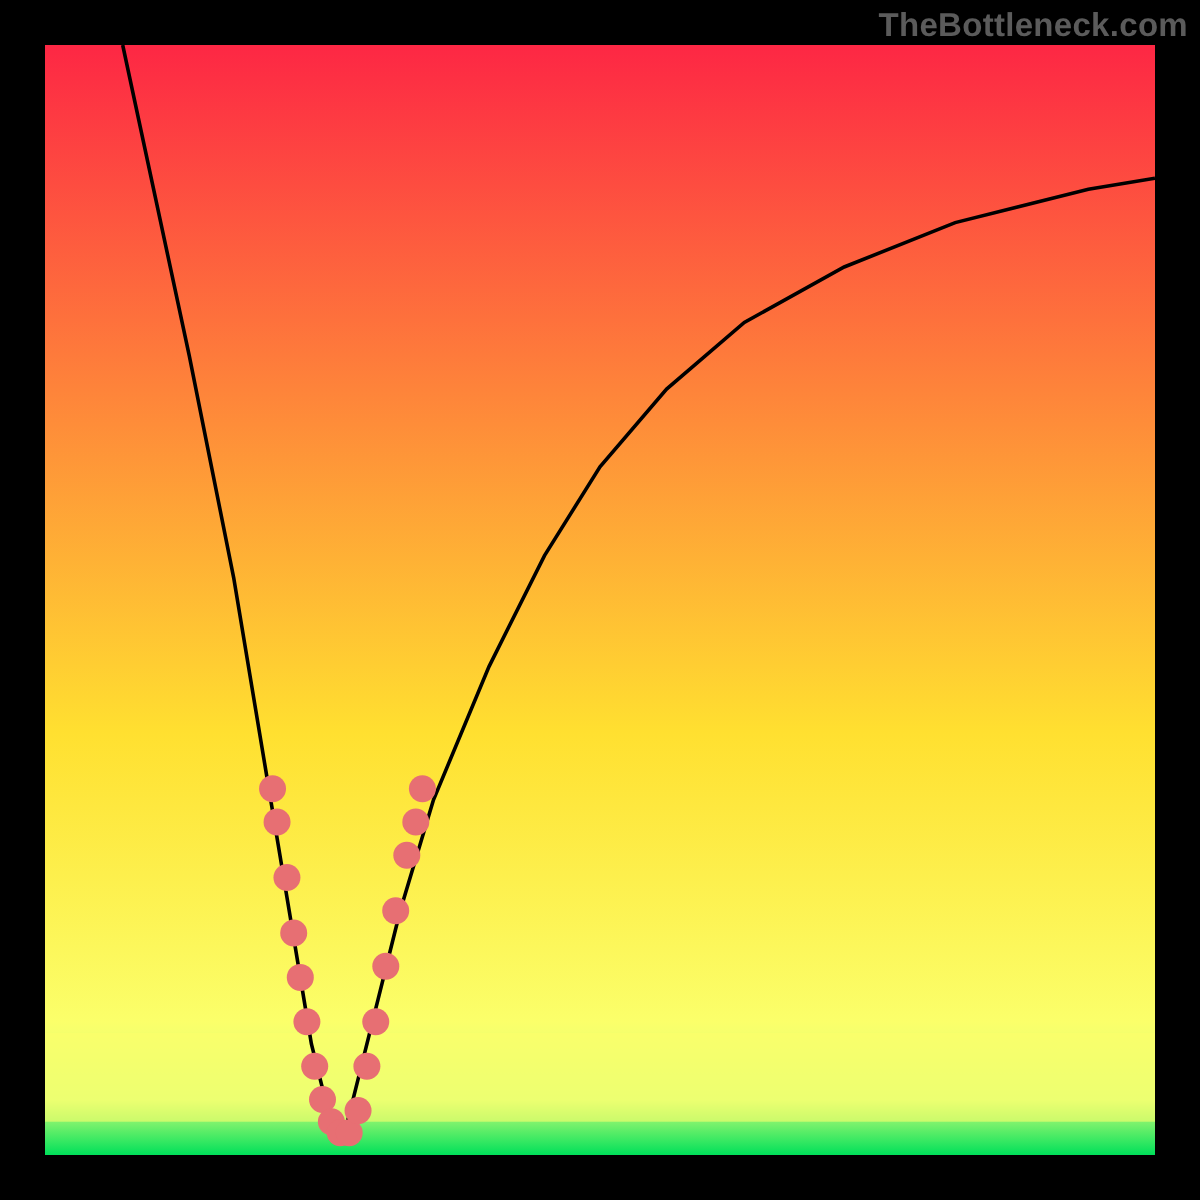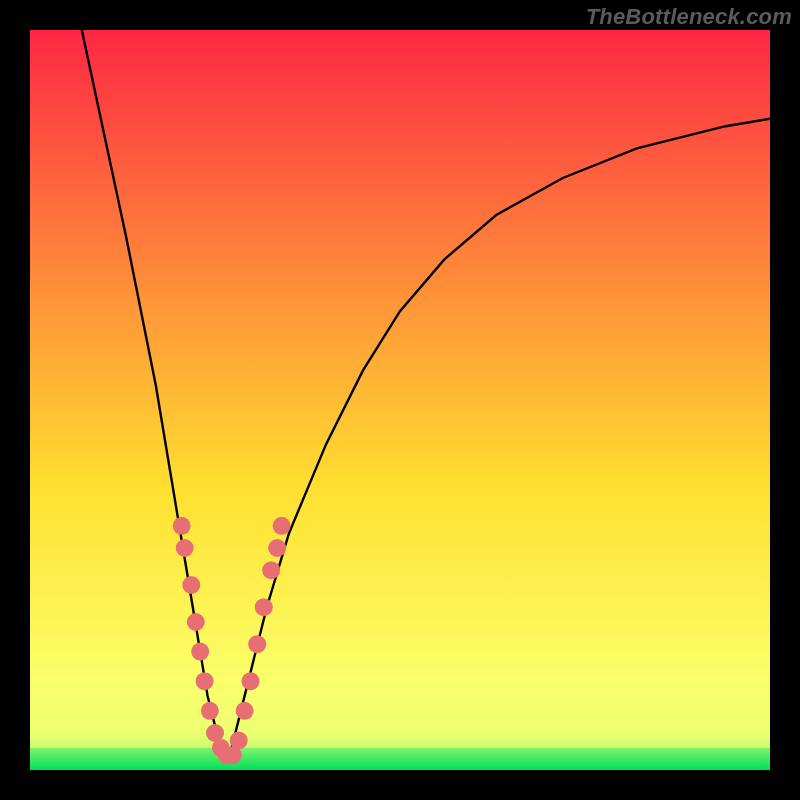--- a/index.html
+++ b/index.html
@@ -28,21 +28,20 @@
   }
   .watermark {
     position: absolute;
     top: 4px;
     right: 8px;
     font-size: 22px;
     font-weight: 600;
     color: #5b5b5b;
     letter-spacing: 0.2px;
     user-select: none;
-    font-style: italic;
   }
   svg { display: block; }
 </style>
 </head>
 <body>
 
 <div class="frame">
   <div class="watermark">TheBottleneck.com</div>
 
   <div class="plot-area">

